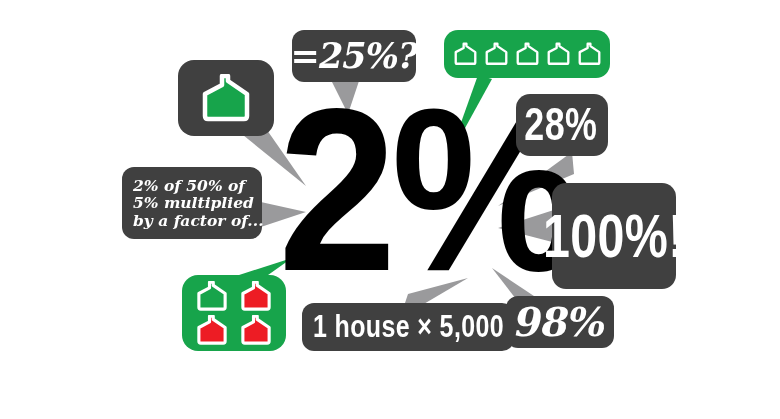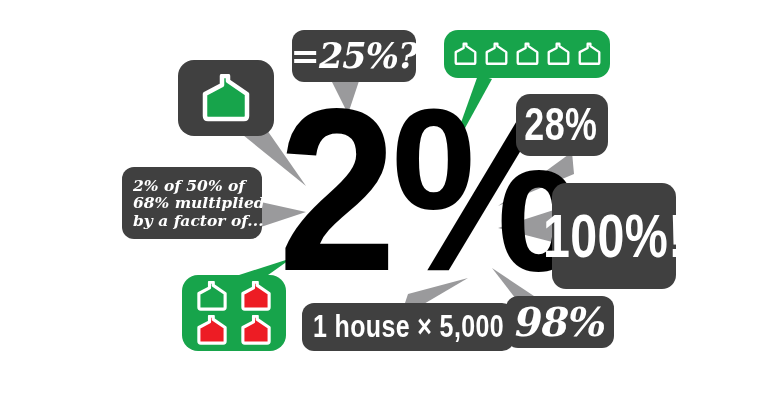--- a/index.html
+++ b/index.html
@@ -185,21 +185,21 @@
       </svg>
     </span>
   </div>
 
   <div class="bubble gray" id="b-28" style="left:516px; top:94px; width:92px; height:62px; border-radius:14px;justify-content:flex-end;">
     <span class="label condensed">28%</span>
   </div>
 
   <div class="bubble gray" id="b-calc" style="left:122px; top:167px; width:140px; height:72px; border-radius:12px; justify-content:flex-start; padding-left:11px;">
     <span class="label serif-italic">2% of 50% of
-68% multiplied
+5% multiplied
 by a factor of...</span>
   </div>
 
   <div class="bubble gray" id="b-100" style="left:552px; top:183px; width:124px; height:106px; border-radius:14px;">
     <span class="label condensed">100%!</span>
   </div>
 
   <div class="bubble green" id="b-grid" style="left:182px; top:275px; width:104px; height:76px; border-radius:16px;">
     <span style="display:grid; grid-template-columns:repeat(2,1fr); gap:4px 6px;">
       <svg class="house" width="38" height="30" viewBox="0 0 58 48">

